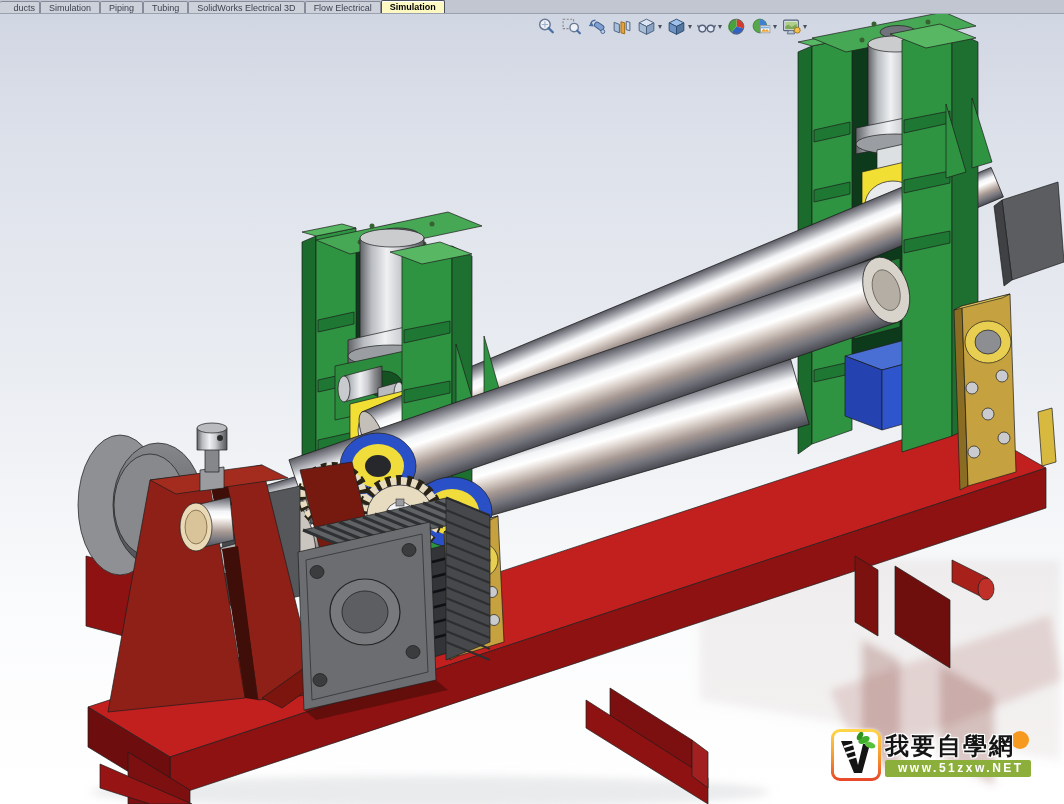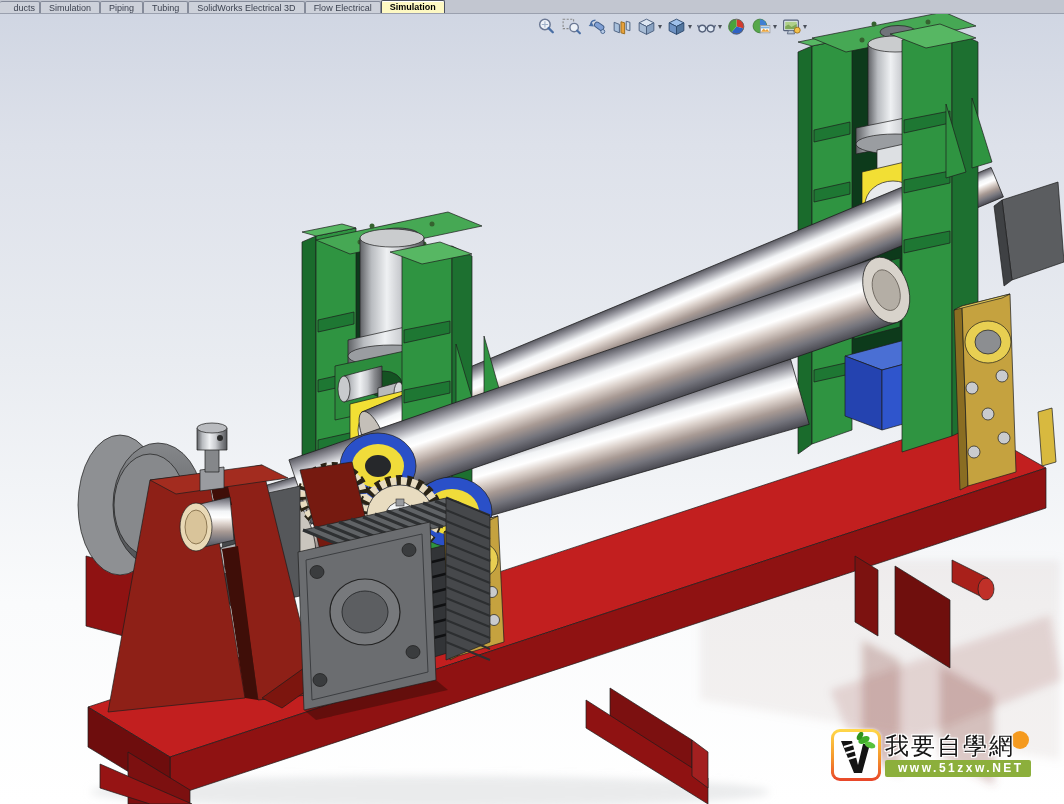--- a/index.html
+++ b/index.html
@@ -20,21 +20,21 @@
   #hud{position:absolute;left:534px;top:13px;z-index:5;display:flex;align-items:center;height:26px;}
   .hud-btn{display:flex;align-items:center;border:none;background:transparent;padding:1px;margin:0 1px;cursor:default;}
   .hud-btn svg{width:21px;height:21px;display:block;}
   .dd{font-size:8px;color:#4a4f5a;margin-left:1px;line-height:21px;}
   
   #wm{position:absolute;left:831px;top:726px;width:206px;height:57px;z-index:6;display:flex;align-items:center;}
   #wm-icon{width:50px;height:52px;border-radius:9px;background:linear-gradient(180deg,#ffd94a,#f5972c 55%,#e8452a);
            padding:3px;box-sizing:border-box;box-shadow:0 0 3px rgba(255,255,255,.9);flex:0 0 auto;}
   #wm-icon-inner{width:100%;height:100%;background:#fff;border-radius:6px;}
   #wm-texts{margin-left:4px;position:relative;}
-  #wm-title{font-size:24px;font-weight:normal;color:#151515;line-height:26px;letter-spacing:2px;white-space:nowrap;
+  #wm-title{font-size:24px;font-weight:bold;color:#151515;line-height:26px;letter-spacing:2px;white-space:nowrap;
             text-shadow:-1px -1px 0 #fff,1px -1px 0 #fff,-1px 1px 0 #fff,1px 1px 0 #fff,0 0 3px #fff;position:relative;z-index:2;}
   #wm-dot{position:absolute;right:2px;top:-2px;width:18px;height:18px;border-radius:50%;
           background:#f59a1e;z-index:1;}
   #wm-url{margin-top:1px;background:#8caf3c;color:#fff;font-size:12px;font-weight:bold;
           letter-spacing:2.5px;padding:1px 7px 2px 13px;border-radius:2px;white-space:nowrap;
           font-family:"Liberation Sans",sans-serif;}
   
   #scene{position:absolute;left:0;top:0;z-index:1;}
   .edge{stroke:#1c1c1c;stroke-width:.7;stroke-linejoin:round;}
 </style>

